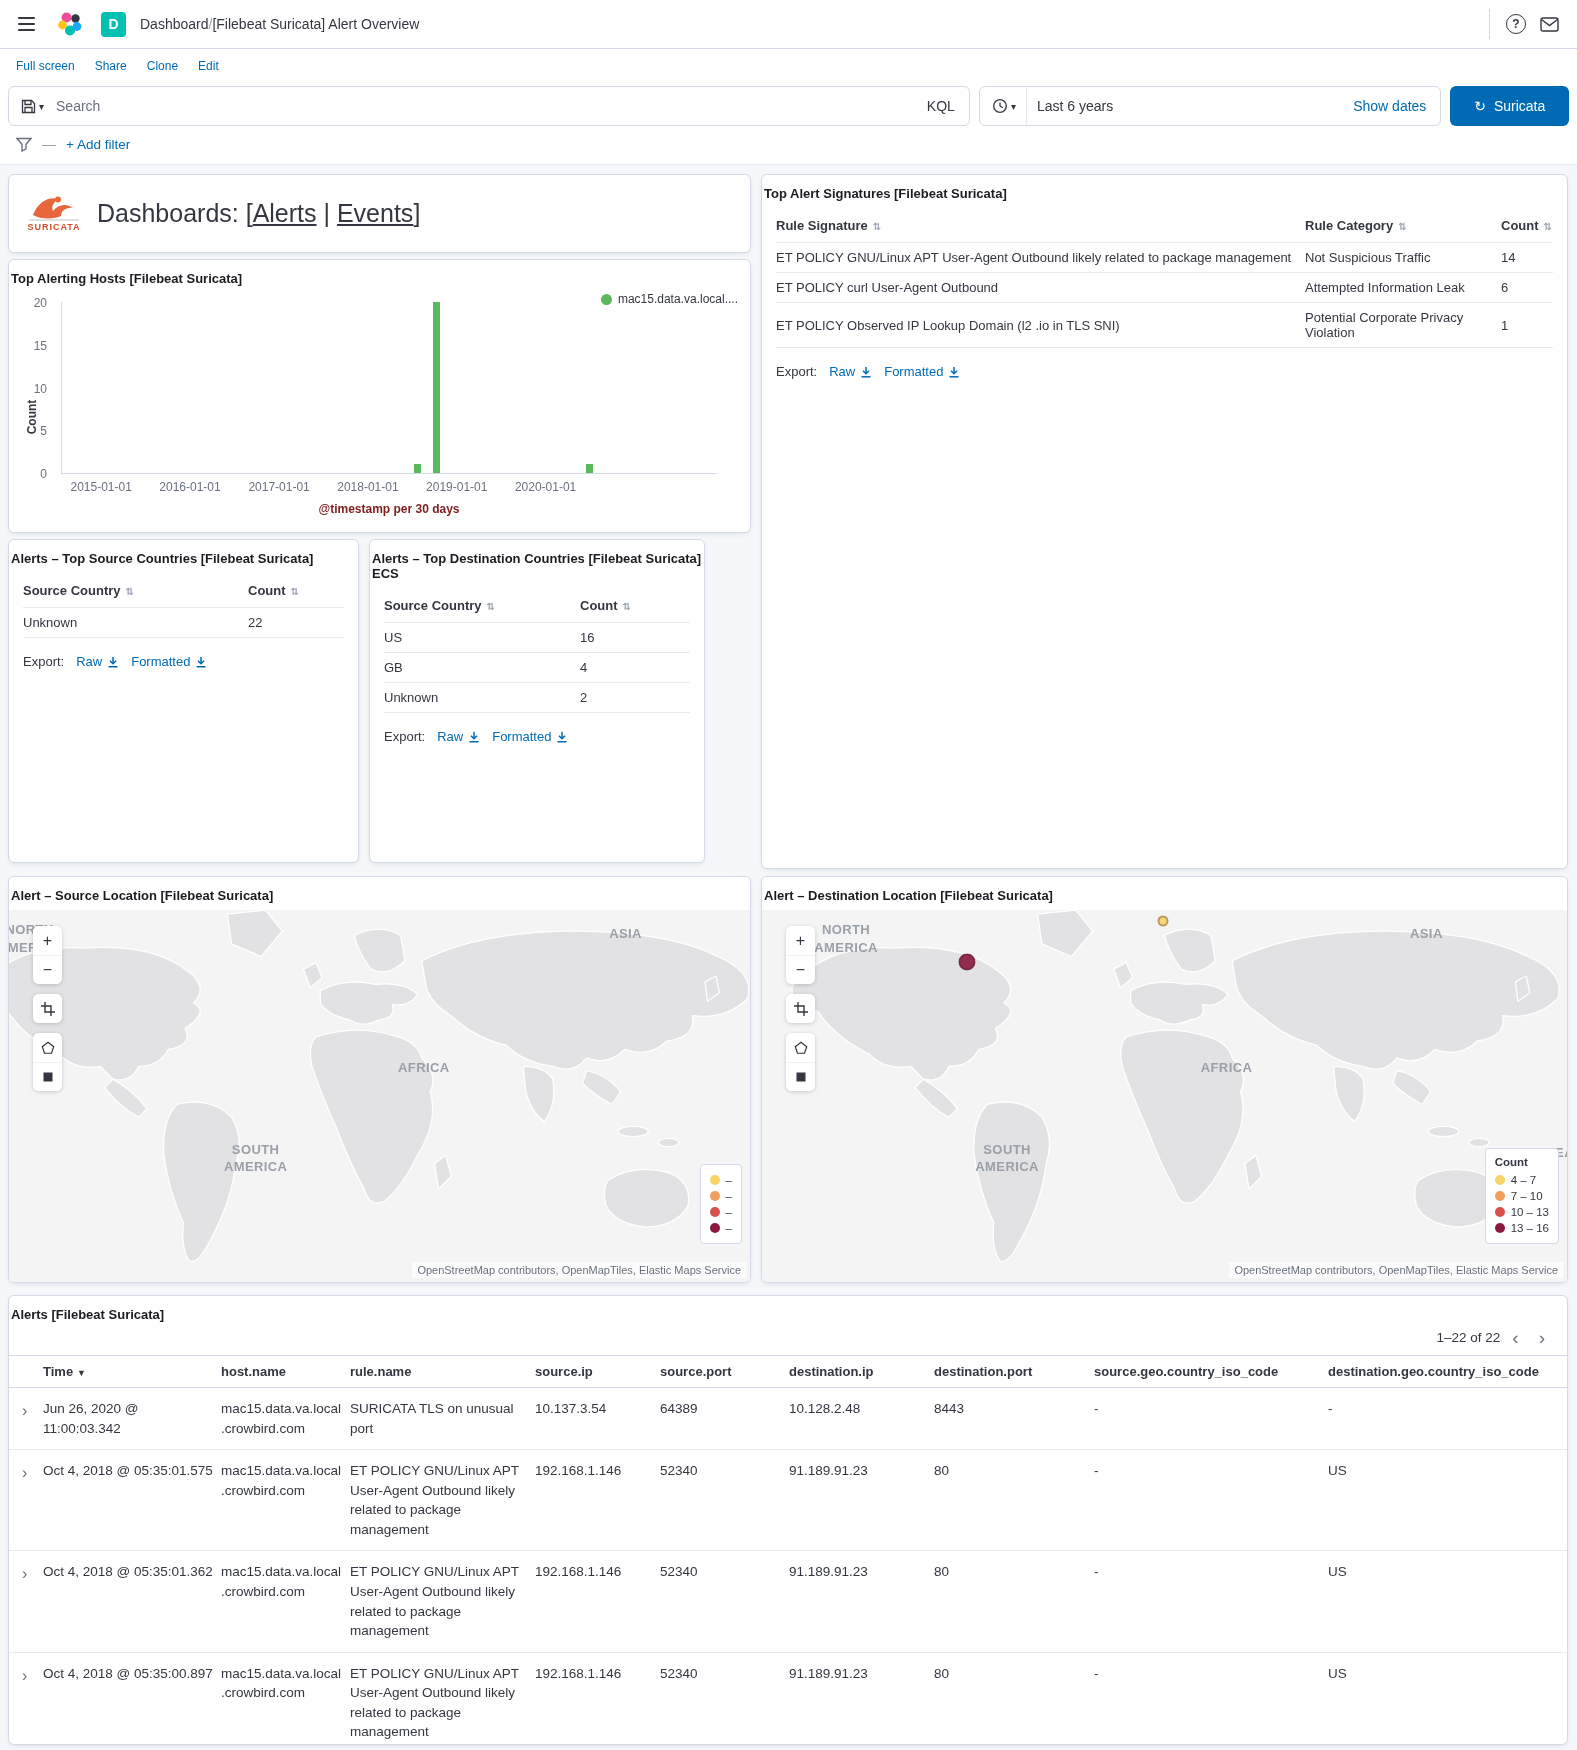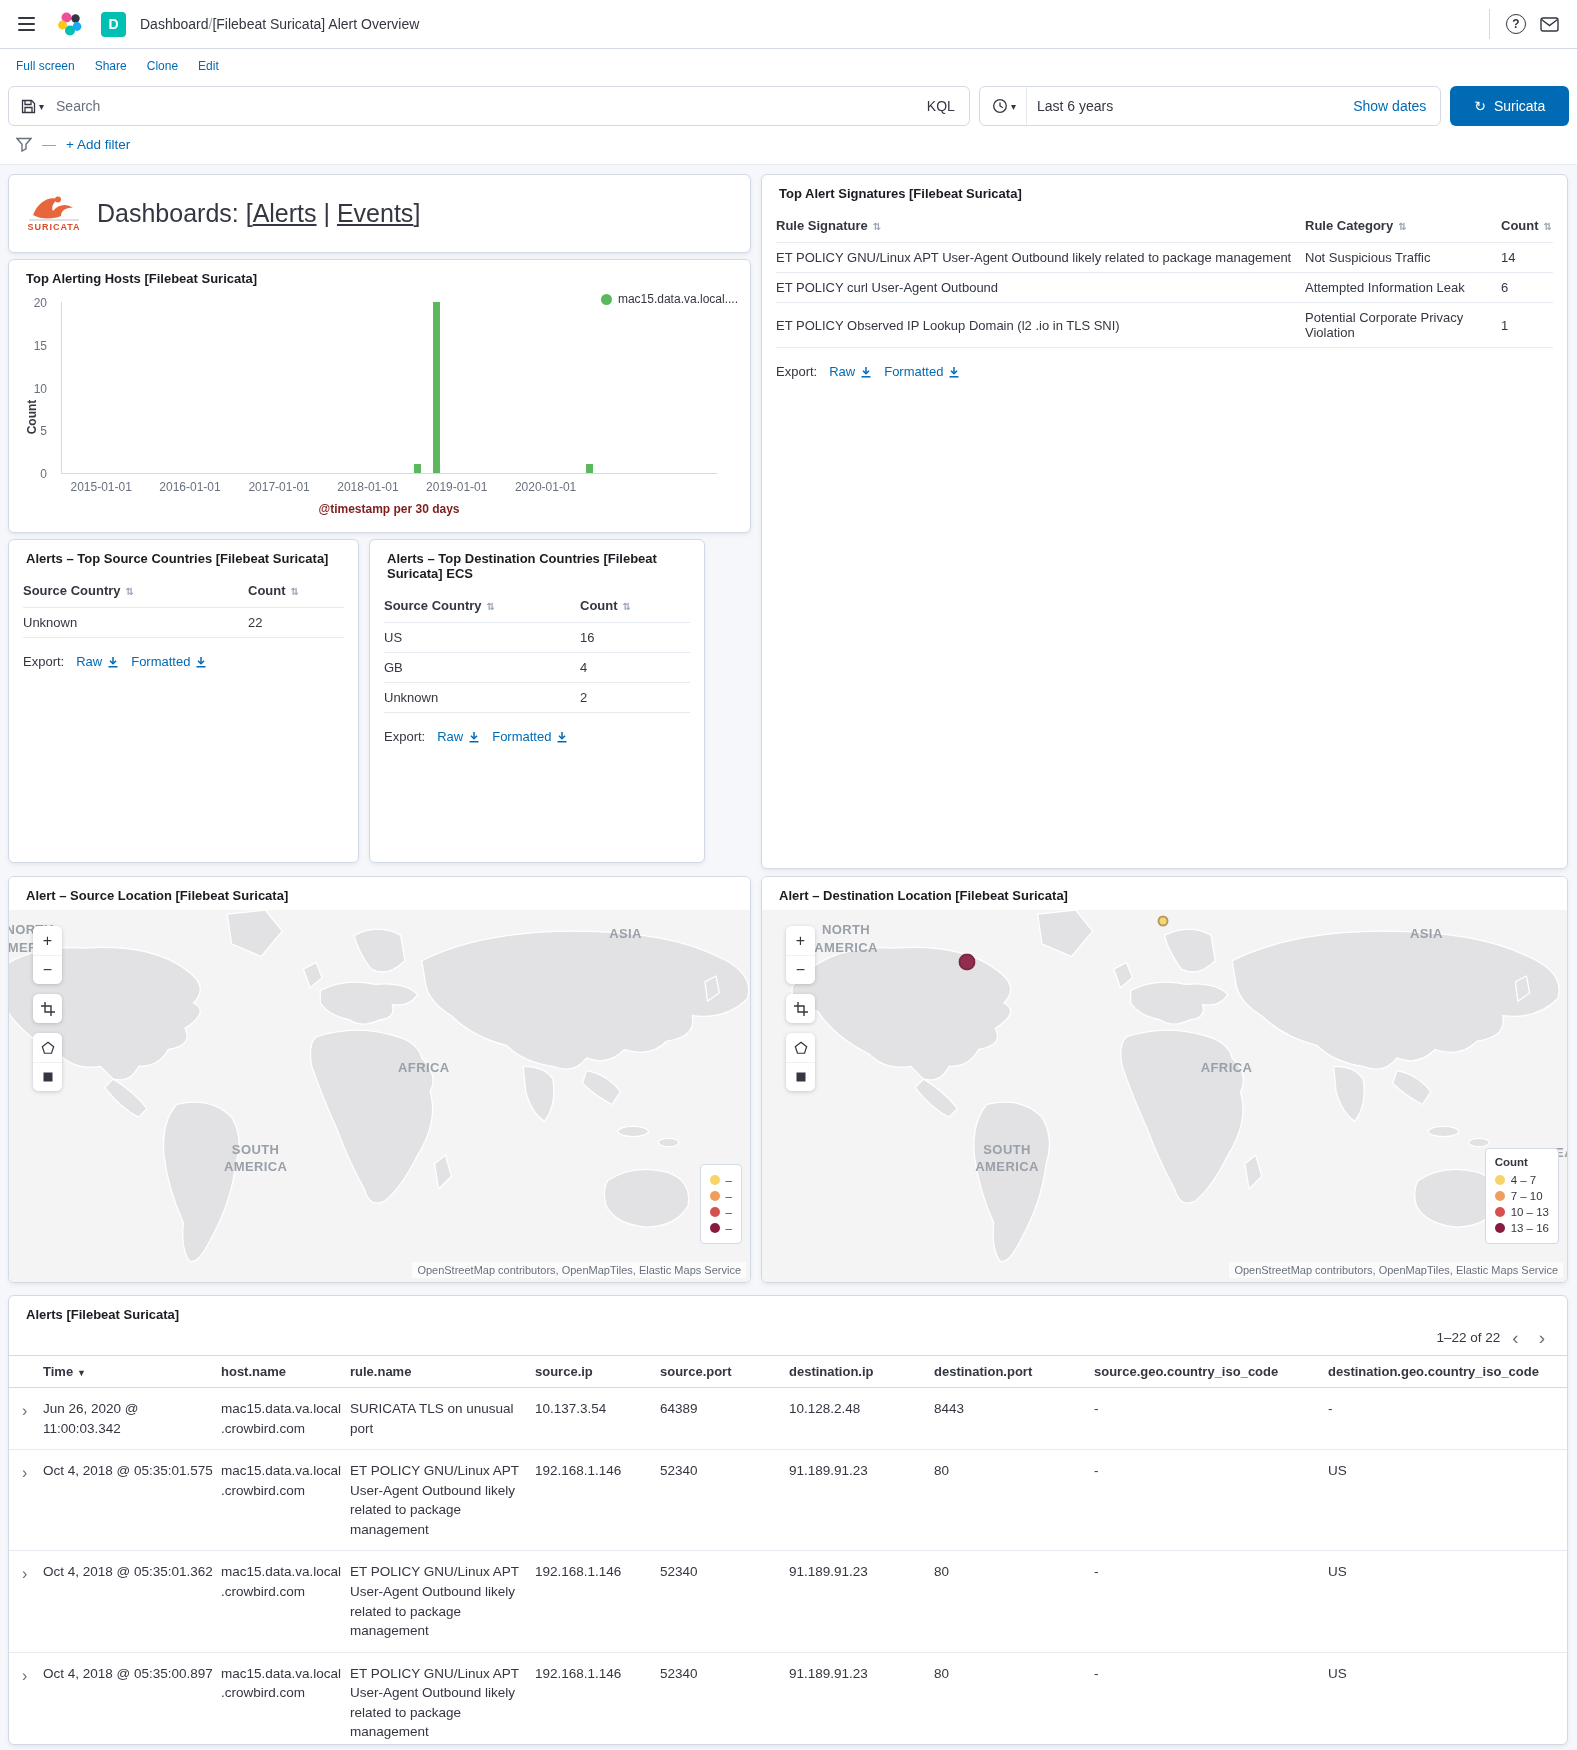--- a/index.html
+++ b/index.html
@@ -38,21 +38,21 @@
   .caret { font-size:10px; color:#343741; }
 
   
   .filterbar { background:#fff; padding:6px 16px 12px; display:flex; align-items:center; gap:10px; border-bottom:1px solid #e6ebf2; }
   .filter-dash { color:#98a2b3; }
   .add-filter { color:#006bb4; font-size:13.5px; text-decoration:none; cursor:pointer; }
 
   
   .content { position:relative; width:1577px; height:1578px; }
   .panel { position:absolute; background:#fff; border:1px solid #d3dae6; border-radius:6px; box-shadow:0 2px 4px -1px rgba(152,162,179,.25); overflow:hidden; }
-  .panel h3 { font-size:13px; font-weight:bold; color:#1a1c21; padding:11px 17px 6px; }
+  .panel h3 { font-size:13px; font-weight:bold; color:#1a1c21; padding:11px 2px 6px; }
 
   
   .links-panel { display:flex; align-items:center; padding:0 16px; }
   .links-title { font-size:25px; color:#343741; margin-left:14px; }
   .links-title a { color:#343741; cursor:pointer; }
 
   
   .chart-wrap { position:relative; width:100%; height:238px; }
   .plot { position:absolute; left:52px; top:10px; width:656px; height:172px; border-left:1px solid #d3dae6; border-bottom:1px solid #d3dae6; }
   .bar { position:absolute; bottom:0; width:7px; }

